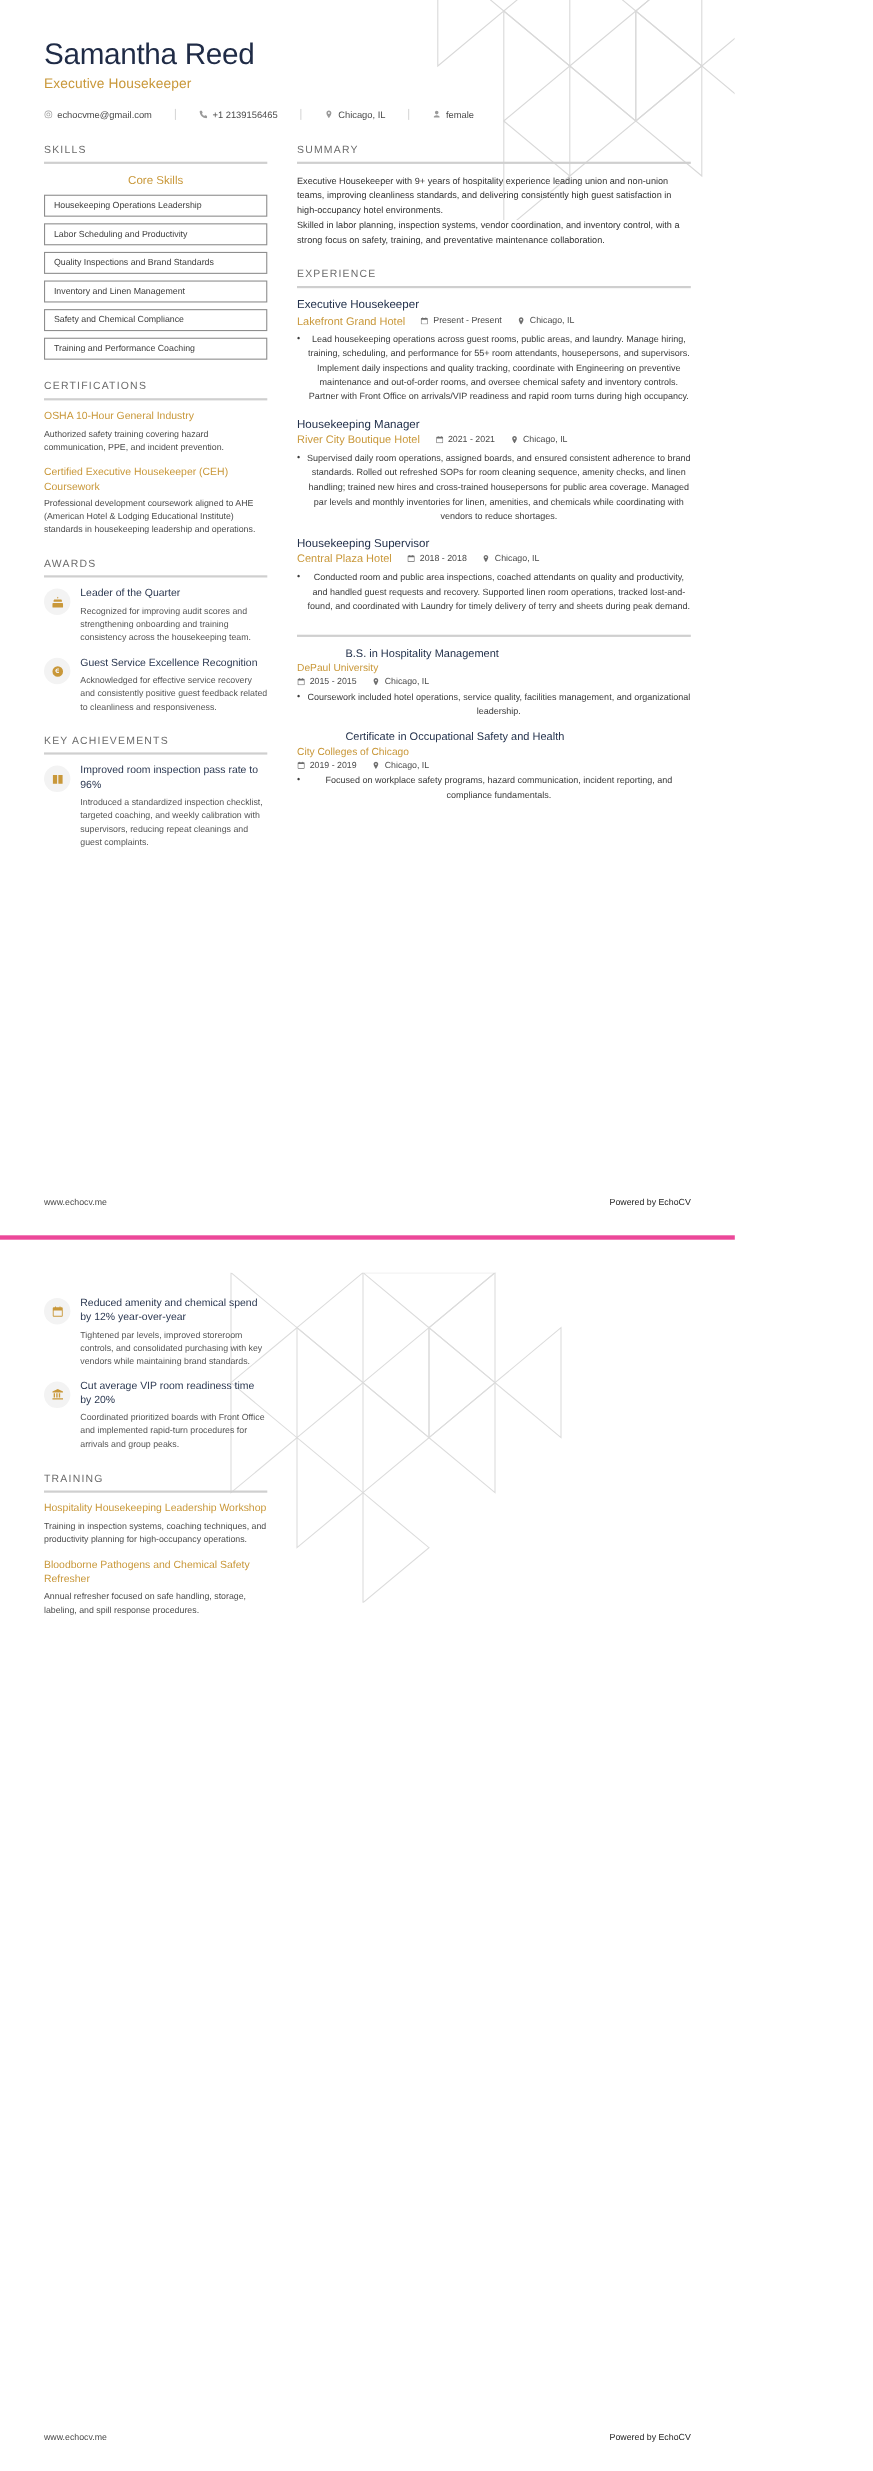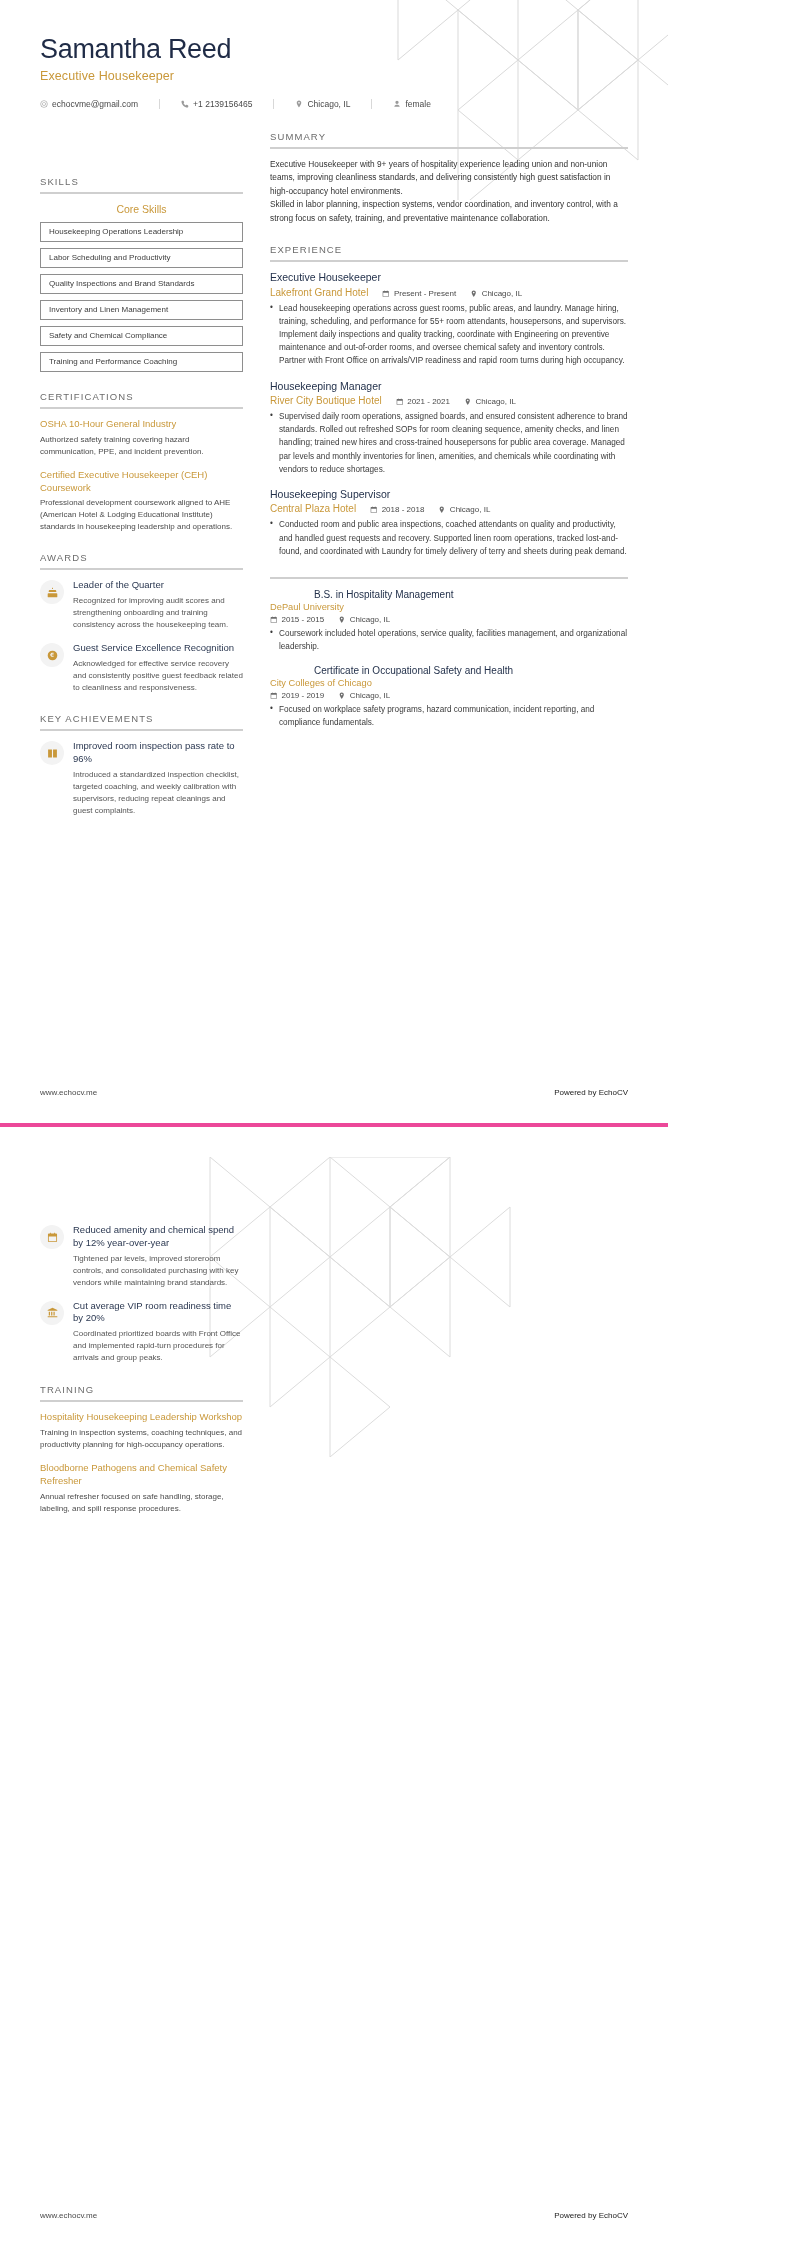--- a/index.html
+++ b/index.html
@@ -76,21 +76,21 @@
     color: #9a9a9a;
   }
   .ci-icon svg { width: 8px; height: 8px; fill: #9a9a9a; }
 
   
   .columns {
     display: flex;
     margin-top: 22px;
     align-items: flex-start;
   }
-  .col-left  { width: 203px; flex: 0 0 203px; margin-top: 45px; }
+  .col-left  { width: 203px; flex: 0 0 203px; }
   .col-gap   { width: 27px; flex: 0 0 27px; }
   .col-right { flex: 1 1 auto; }
 
   
   .section { margin-bottom: 19px; }
   .section-title {
     font-size: 9.5px;
     letter-spacing: 1.1px;
     color: #6b6b6b;
     font-weight: 400;
@@ -187,41 +187,41 @@
 
   
   .exp-item { margin-bottom: 12px; }
   .exp-role {
     font-size: 10.5px;
     color: #24324c;
     line-height: 1.3;
   }
   .exp-meta {
     display: flex;
-    align-items: flex-end;
+    align-items: flex-start;
     gap: 0;
     margin-top: 2px;
     margin-bottom: 4px;
     flex-wrap: wrap;
   }
   .exp-company {
     font-size: 10px;
     color: #c9983a;
     margin-right: 14px;
   }
   .meta-pill {
     display: flex;
     align-items: center;
     gap: 4px;
     font-size: 8px;
     color: #4a4a4a;
     margin-right: 14px;
   }
   .meta-pill svg { width: 7.5px; height: 7.5px; fill: #6d6d6d; }
-  .bullets { list-style: none; }
+  .bullets { list-style: none; text-align: center; }
   .bullets li {
     position: relative;
     padding-left: 9px;
     font-size: 8.2px;
     color: #3b3b3b;
     line-height: 1.6;
     margin-bottom: 2px;
   }
   .bullets li:before {
     content: "•";

